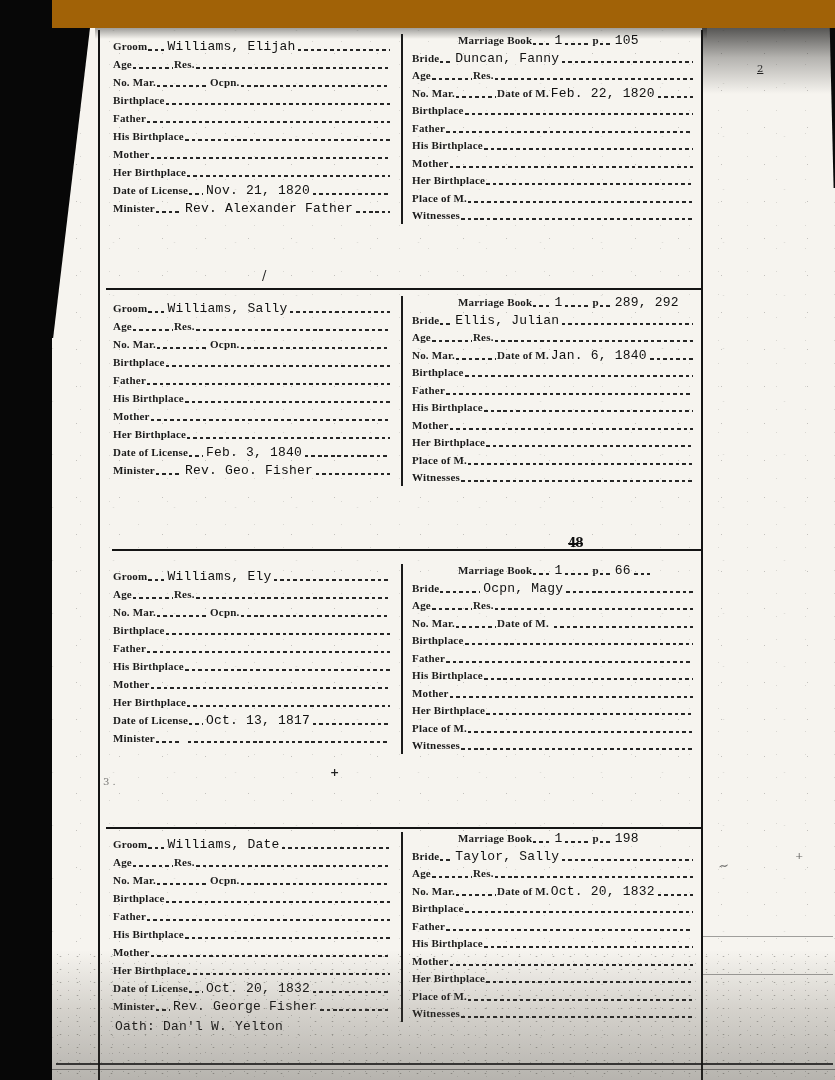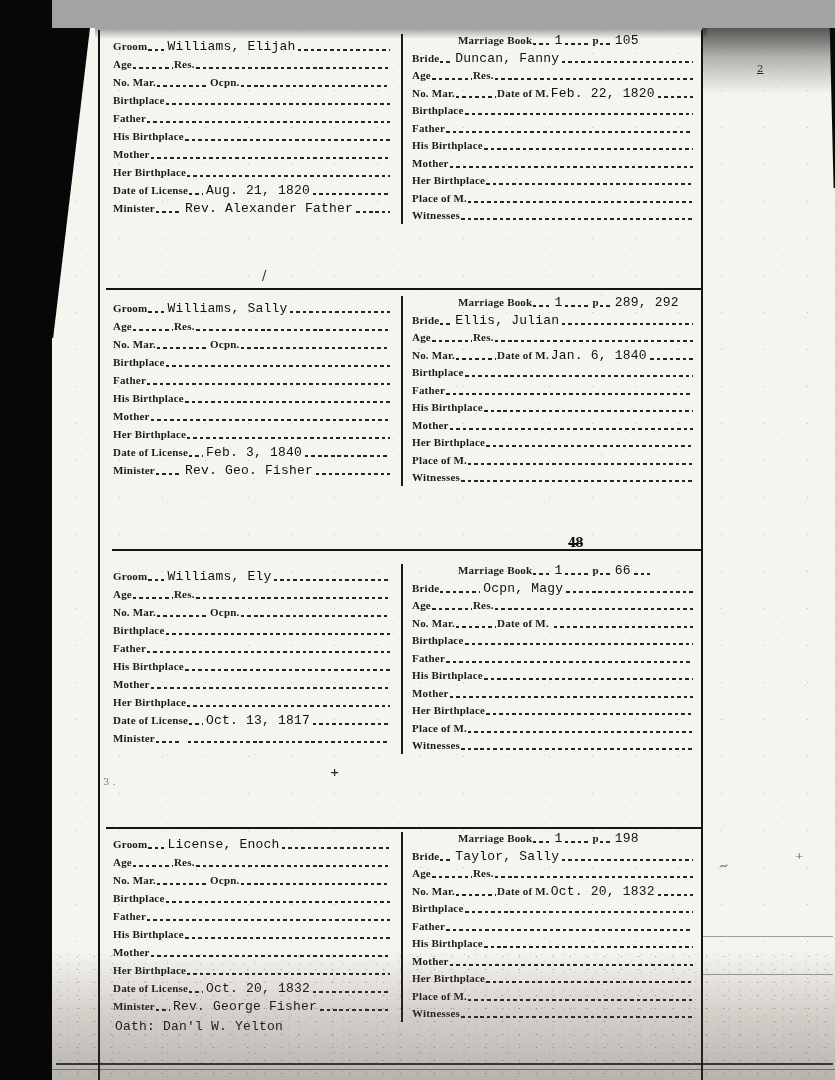--- a/index.html
+++ b/index.html
@@ -1,18 +1,18 @@
 <!DOCTYPE html>
 <html><head>
 <meta charset="utf-8">
 <style>
   html,body { margin:0; padding:0; background:#000; }
   .scan {
     position:relative; width:835px; height:1080px; overflow:hidden;
-    background:#a3a3a3; font-family:"Liberation Serif", serif;
+    background:#a16207; font-family:"Liberation Serif", serif;
   }
   
   .paper { position:absolute; left:52px; top:28px; width:783px; height:1052px; background:#f6f4ef; }
   .paper::after {
     content:""; position:absolute; inset:0; pointer-events:none; opacity:.55;
     background-image:
       radial-gradient(rgba(0,0,0,.38) .6px, transparent 1px),
       radial-gradient(rgba(0,0,0,.22) .5px, transparent .9px),
       radial-gradient(rgba(0,0,0,.16) .7px, transparent 1.1px);
     background-size: 43px 37px, 29px 23px, 61px 53px;
@@ -128,21 +128,21 @@
         <span class="lbl">Mother</span>
         <span class="ldr"></span>
       </div>
       <div class="row">
         <span class="lbl">Her Birthplace</span>
         <span class="ldr"></span>
       </div>
       <div class="row">
         <span class="lbl">Date of License</span>
         <span class="ldr w14"></span>
-        <span class="typed">Aug. 21, 1820</span>
+        <span class="typed">Nov. 21, 1820</span>
         <span class="ldr"></span>
       </div>
       <div class="row">
         <span class="lbl">Minister</span>
         <span class="ldr w26"></span>
         <span class="typed">Rev. Alexander Father</span>
         <span class="ldr"></span>
       </div>
     </div>
     <div class="col-right">
@@ -430,21 +430,21 @@
         <span class="ldr"></span>
       </div>
     </div>
   </div>
 
   <div class="record rec4">
     <div class="col-left">
       <div class="row">
         <span class="lbl">Groom</span>
         <span class="ldr w16"></span>
-        <span class="typed">License, Enoch</span>
+        <span class="typed">Williams, Date</span>
         <span class="ldr"></span>
       </div>
       <div class="row">
         <span class="lbl">Age</span>
         <span class="ldr w40"></span>
         <span class="lbl">Res.</span>
         <span class="ldr"></span>
       </div>
       <div class="row">
         <span class="lbl">No. Mar.</span>

